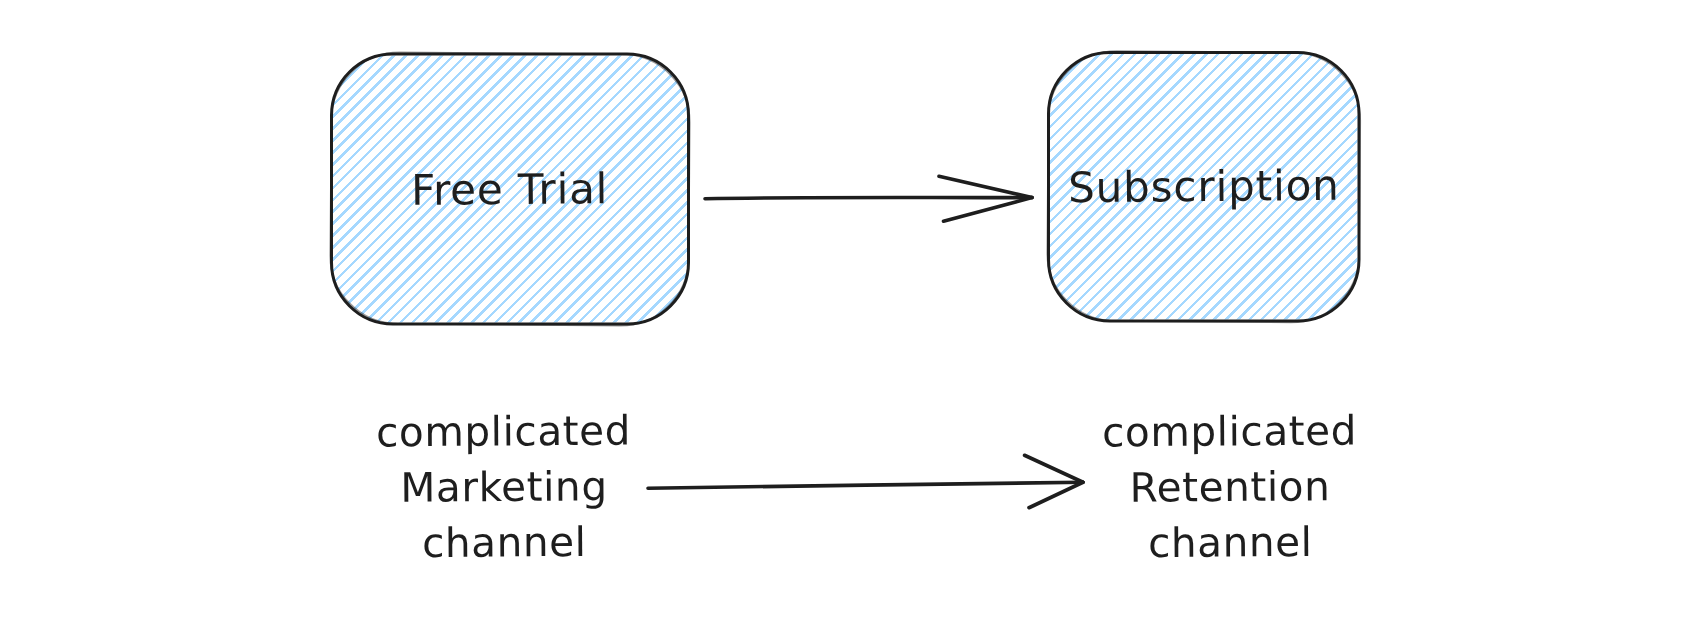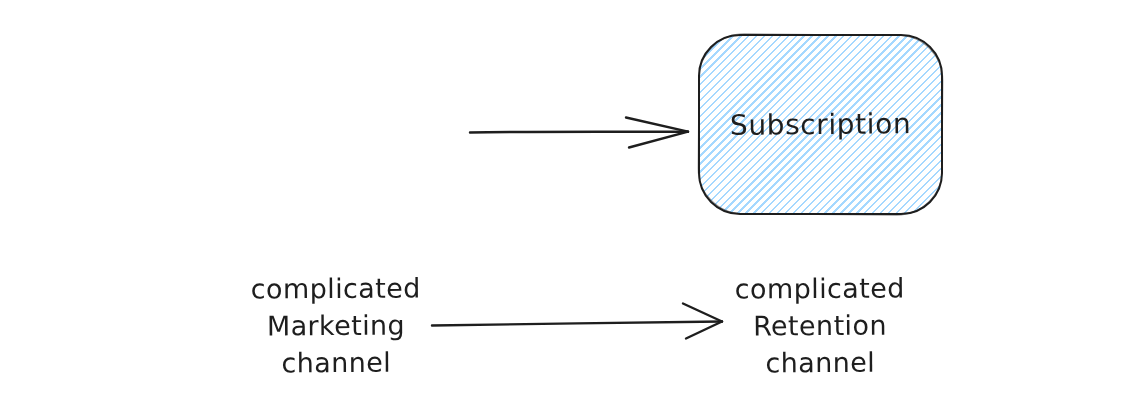--- a/index.html
+++ b/index.html
@@ -44,21 +44,21 @@
     transform: rotate(0.5deg);
     pointer-events: none;
   }
   .node-label {
     font-size: 28px;
     letter-spacing: 0.6px;
     white-space: nowrap;
     transform: rotate(-0.5deg);
   }
   #node-free-trial   { left: 220px; top: 35px; width: 240px; height: 182px; }
-  #node-subscription { left: 698px; top: 34px; width: 245px; height: 181px; }
+  #node-subscription { left: 698px; top: 34px; width: 209px; height: 181px; }
 
   .arrow-svg { position: absolute; overflow: visible; }
   #arrow-top    { left: 462px; top: 103px; }
   #arrow-bottom { left: 427px; top: 300px; }
   .arrow-svg path {
     fill: none;
     stroke: var(--stroke);
     stroke-width: 2.4px;
     stroke-linecap: round;
     stroke-linejoin: round;
@@ -74,20 +74,23 @@
     transform: rotate(-0.4deg);
   }
   #caption-marketing { left: 206px; top: 270px; }
   #caption-retention { left: 690px; top: 270px; }
 </style>
 </head>
 <body>
 
 <div class="canvas">
 
+  <div class="node" id="node-free-trial">
+    <span class="node-label">Free Trial</span>
+  </div>
 
   <div class="node" id="node-subscription">
     <span class="node-label">Subscription</span>
   </div>
 
   <svg class="arrow-svg" id="arrow-top" width="235" height="58" viewBox="0 0 235 58">
     <path d="M8,29.5 C70,28.2 160,28.9 226,28.7"></path>
     <path d="M226,28.7 L164,14.5"></path>
     <path d="M226,28.7 L167,44.5"></path>
   </svg>

